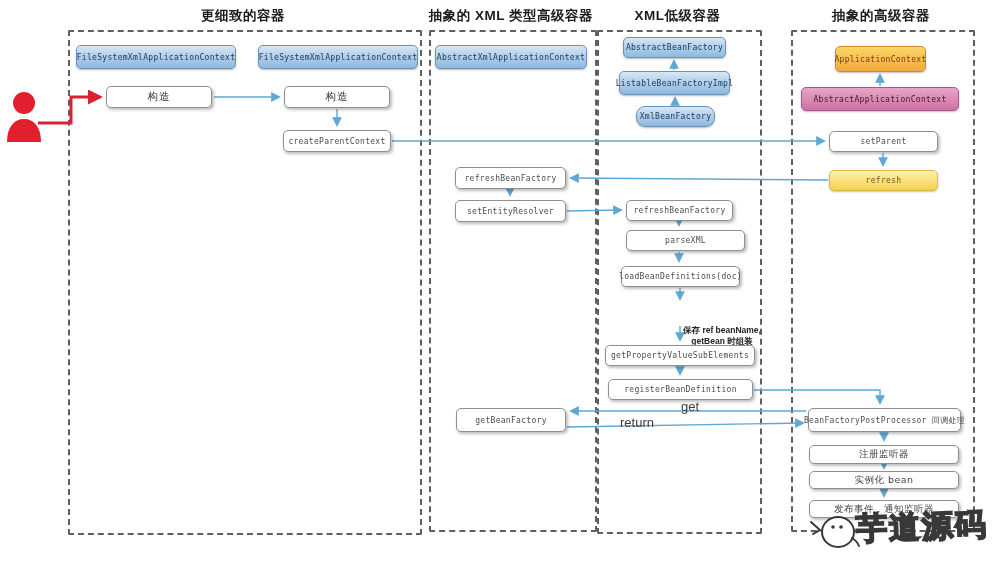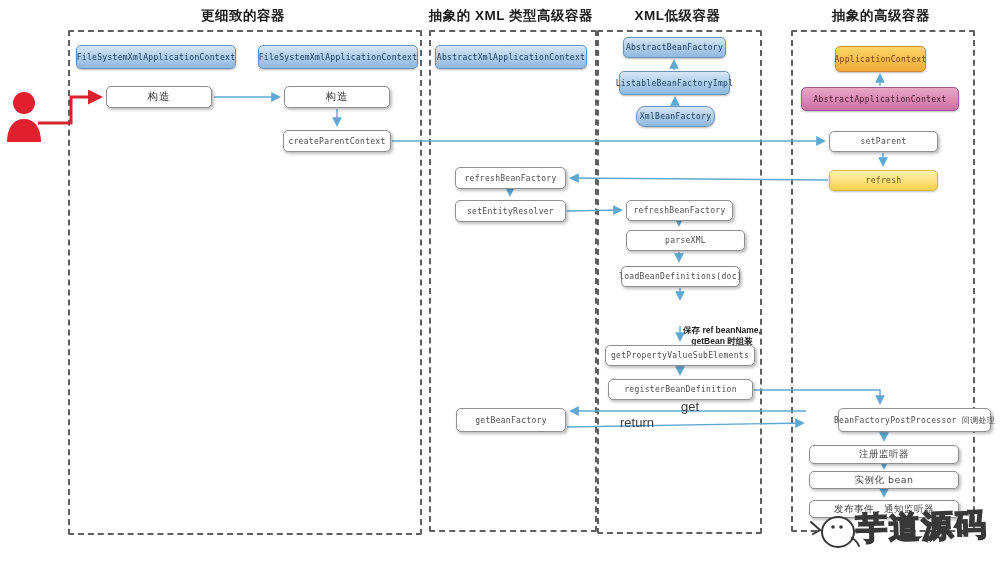--- a/index.html
+++ b/index.html
@@ -138,19 +138,19 @@
     <div class="node white" style="left: 829px; top: 131px; width: 109px; height: 21px;">setParent</div>
     <div class="node yellow" style="left: 829px; top: 170px; width: 109px; height: 21px;">refresh</div>
     <div class="node white" style="left: 455px; top: 167px; width: 111px; height: 22px;">refreshBeanFactory</div>
     <div class="node white" style="left: 455px; top: 200px; width: 111px; height: 22px;">setEntityResolver</div>
     <div class="node white" style="left: 626px; top: 200px; width: 107px; height: 21px;">refreshBeanFactory</div>
     <div class="node white" style="left: 626px; top: 230px; width: 119px; height: 21px;">parseXML</div>
     <div class="node white" style="left: 621px; top: 266px; width: 119px; height: 21px;">loadBeanDefinitions(doc)</div>
     <div class="node white" style="left: 605px; top: 345px; width: 150px; height: 21px;">getPropertyValueSubElements</div>
     <div class="node white" style="left: 608px; top: 379px; width: 145px; height: 21px;">registerBeanDefinition</div>
     <div class="node white" style="left: 456px; top: 408px; width: 110px; height: 24px;">getBeanFactory</div>
-    <div class="node white" style="left: 808px; top: 408px; width: 153px; height: 24px; margin-left: 30px;">BeanFactoryPostProcessor 回调处理</div>
+    <div class="node white" style="left: 808px; top: 408px; width: 153px; height: 24px;">BeanFactoryPostProcessor 回调处理</div>
     <div class="node white cnsmall" style="left: 809px; top: 445px; width: 150px; height: 19px;">注册监听器</div>
     <div class="node white cnsmall" style="left: 809px; top: 471px; width: 150px; height: 18px;">实例化 bean</div>
     <div class="node white cnsmall" style="left: 809px; top: 500px; width: 150px; height: 18px;">发布事件，通知监听器</div>
     <div class="edge-label" style="left: 681px; top: 399px;">get</div>
     <div class="edge-label" style="left: 620px; top: 415px;">return</div>
   </div>
 
 </body></html>

